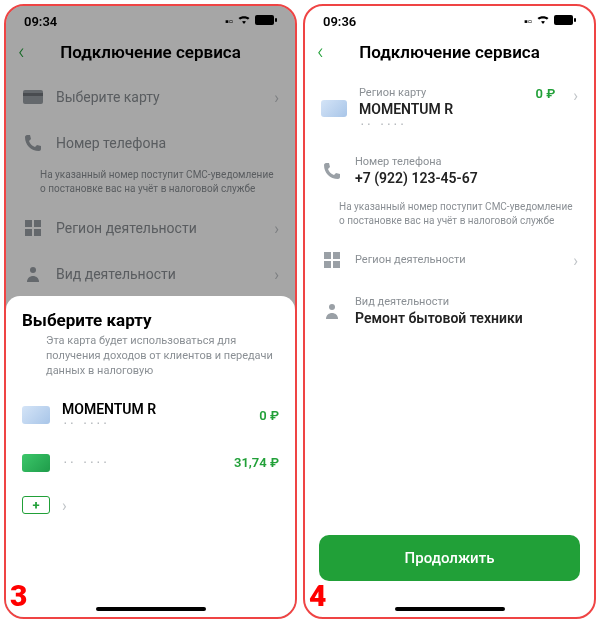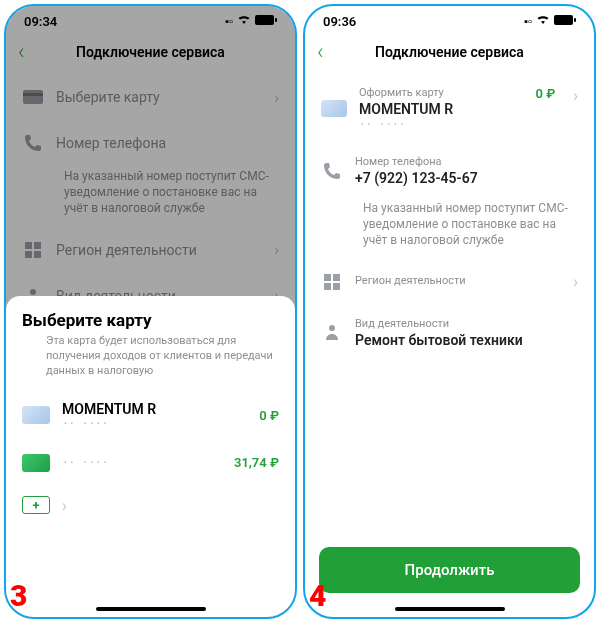--- a/index.html
+++ b/index.html
@@ -7,22 +7,22 @@
     font-family: -apple-system, BlinkMacSystemFont, "Segoe UI", Roboto, Arial, sans-serif;
     background: #fff;
     width: 600px;
     height: 623px;
     display: flex;
     gap: 6px;
     padding: 4px;
   }
   .phone {
     flex: 1;
-    border: 2px solid #0ea5e9;
-    border-radius: 30px;
+    border: 2px solid #ef4444;
+    border-radius: 20px;
     overflow: hidden;
     position: relative;
     background: #fff;
   }
   .statusbar {
     display: flex;
     justify-content: space-between;
     align-items: center;
     padding: 8px 18px 2px;
     font-size: 13px;
@@ -37,21 +37,21 @@
   }
   .back {
     color: #21a038;
     font-size: 22px;
     font-weight: 300;
     width: 20px;
   }
   .title {
     flex: 1;
     text-align: center;
-    font-size: 14px;
+    font-size: 17px;
     font-weight: 600;
     margin-left: -20px;
   }
   .content { padding: 0 0; }
   .row {
     display: flex;
     align-items: center;
     padding: 12px 16px;
     gap: 12px;
     position: relative;
@@ -65,23 +65,23 @@
     color: #9aa0a6;
     flex-shrink: 0;
   }
   .row .main { flex: 1; min-width: 0; }
   .row .lbl { font-size: 11px; color: #8a8f94; margin-bottom: 2px; }
   .row .val { font-size: 14px; font-weight: 600; color: #222; }
   .row .placeholder { font-size: 14px; color: #8a8f94; }
   .row .chev { color: #c0c4c8; font-size: 16px; }
   .row .balance { font-size: 13px; font-weight: 600; color: #21a038; margin-right:6px; }
   .helper {
-    font-size: 12px;
+    font-size: 10px;
     color: #8a8f94;
-    padding: 2px 16px 10px 58px;
+    padding: 2px 16px 10px 34px;
     line-height: 1.35;
   }
   .masked { font-size: 11px; color: #b5b9bd; margin-top:1px; font-family: monospace;}
   .dim-overlay {
     position: absolute;
     inset: 0;
     background: rgba(0,0,0,0.35);
   }
   .sheet {
     position: absolute;
@@ -111,21 +111,21 @@
     display:flex;align-items:center;justify-content:center;
     color:#21a038;font-weight:700;font-size:13px;
   }
   .sheet-row .info { flex:1; }
   .sheet-row .name { font-size: 14px; font-weight: 600; }
   .sheet-row .mask { font-size: 11px; color: #b5b9bd; font-family: monospace;}
   .sheet-row .amt { font-size: 13px; font-weight:600; color:#21a038; }
   .sheet-row .chev { color:#c0c4c8; font-size:16px; }
   .cta {
     position: absolute;
-    left: 14px; right: 14px; bottom: 24px;
+    left: 14px; right: 14px; bottom: 36px;
     background: #21a038;
     color: #fff;
     text-align: center;
     padding: 14px 0;
     border-radius: 10px;
     font-size: 15px;
     font-weight: 500;
   }
   .home-ind {
     position: absolute;
@@ -285,21 +285,21 @@
   <div class="header">
     <span class="back">‹</span>
     <span class="title">Подключение сервиса</span>
   </div>
 
   <div class="content">
 
     <div class="row" style="align-items:flex-start;">
       <div class="card-mini" style="margin-top:14px;"></div>
       <div class="main">
-        <div class="lbl">Оформить карту</div>
+        <div class="lbl">Регион карту</div>
         <div class="val">MOMENTUM R</div>
         <div class="masked">·· ····</div>
       </div>
       <span class="balance">0 ₽</span>
       <span class="chev">›</span>
     </div>
 
     <div class="row">
       <span class="icon">
         <svg width="18" height="18" viewBox="0 0 18 18">

